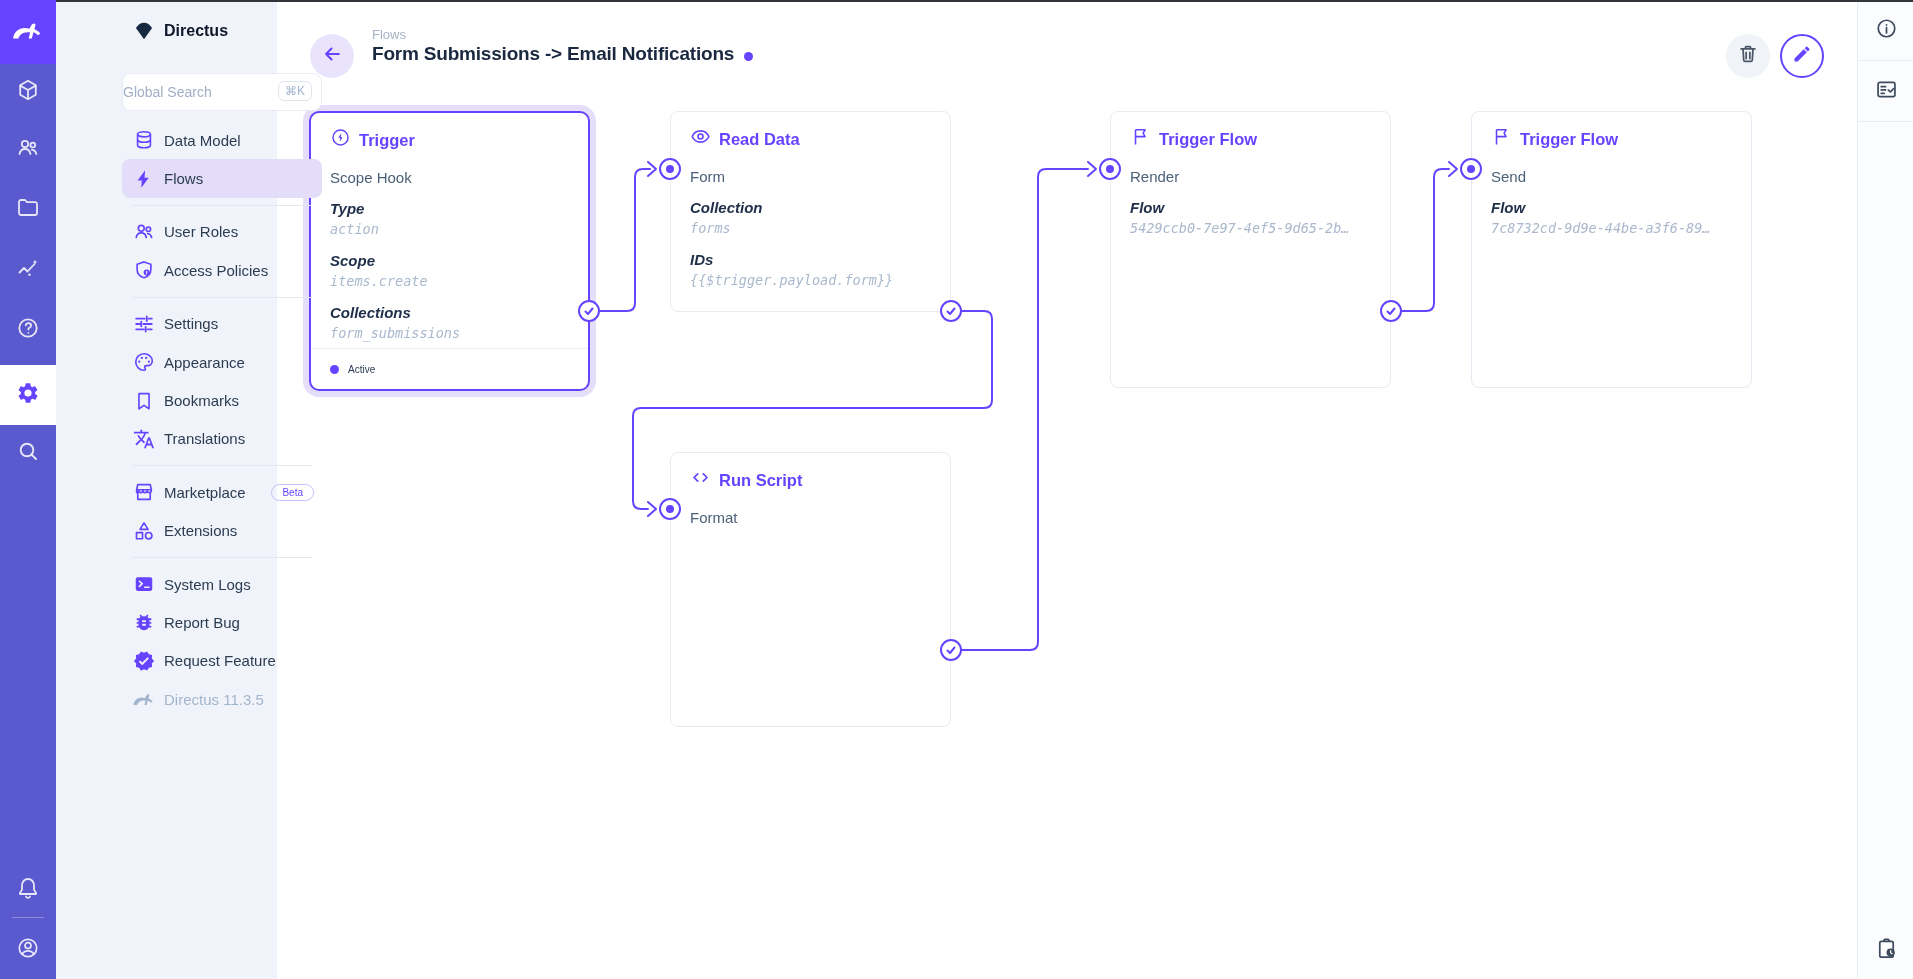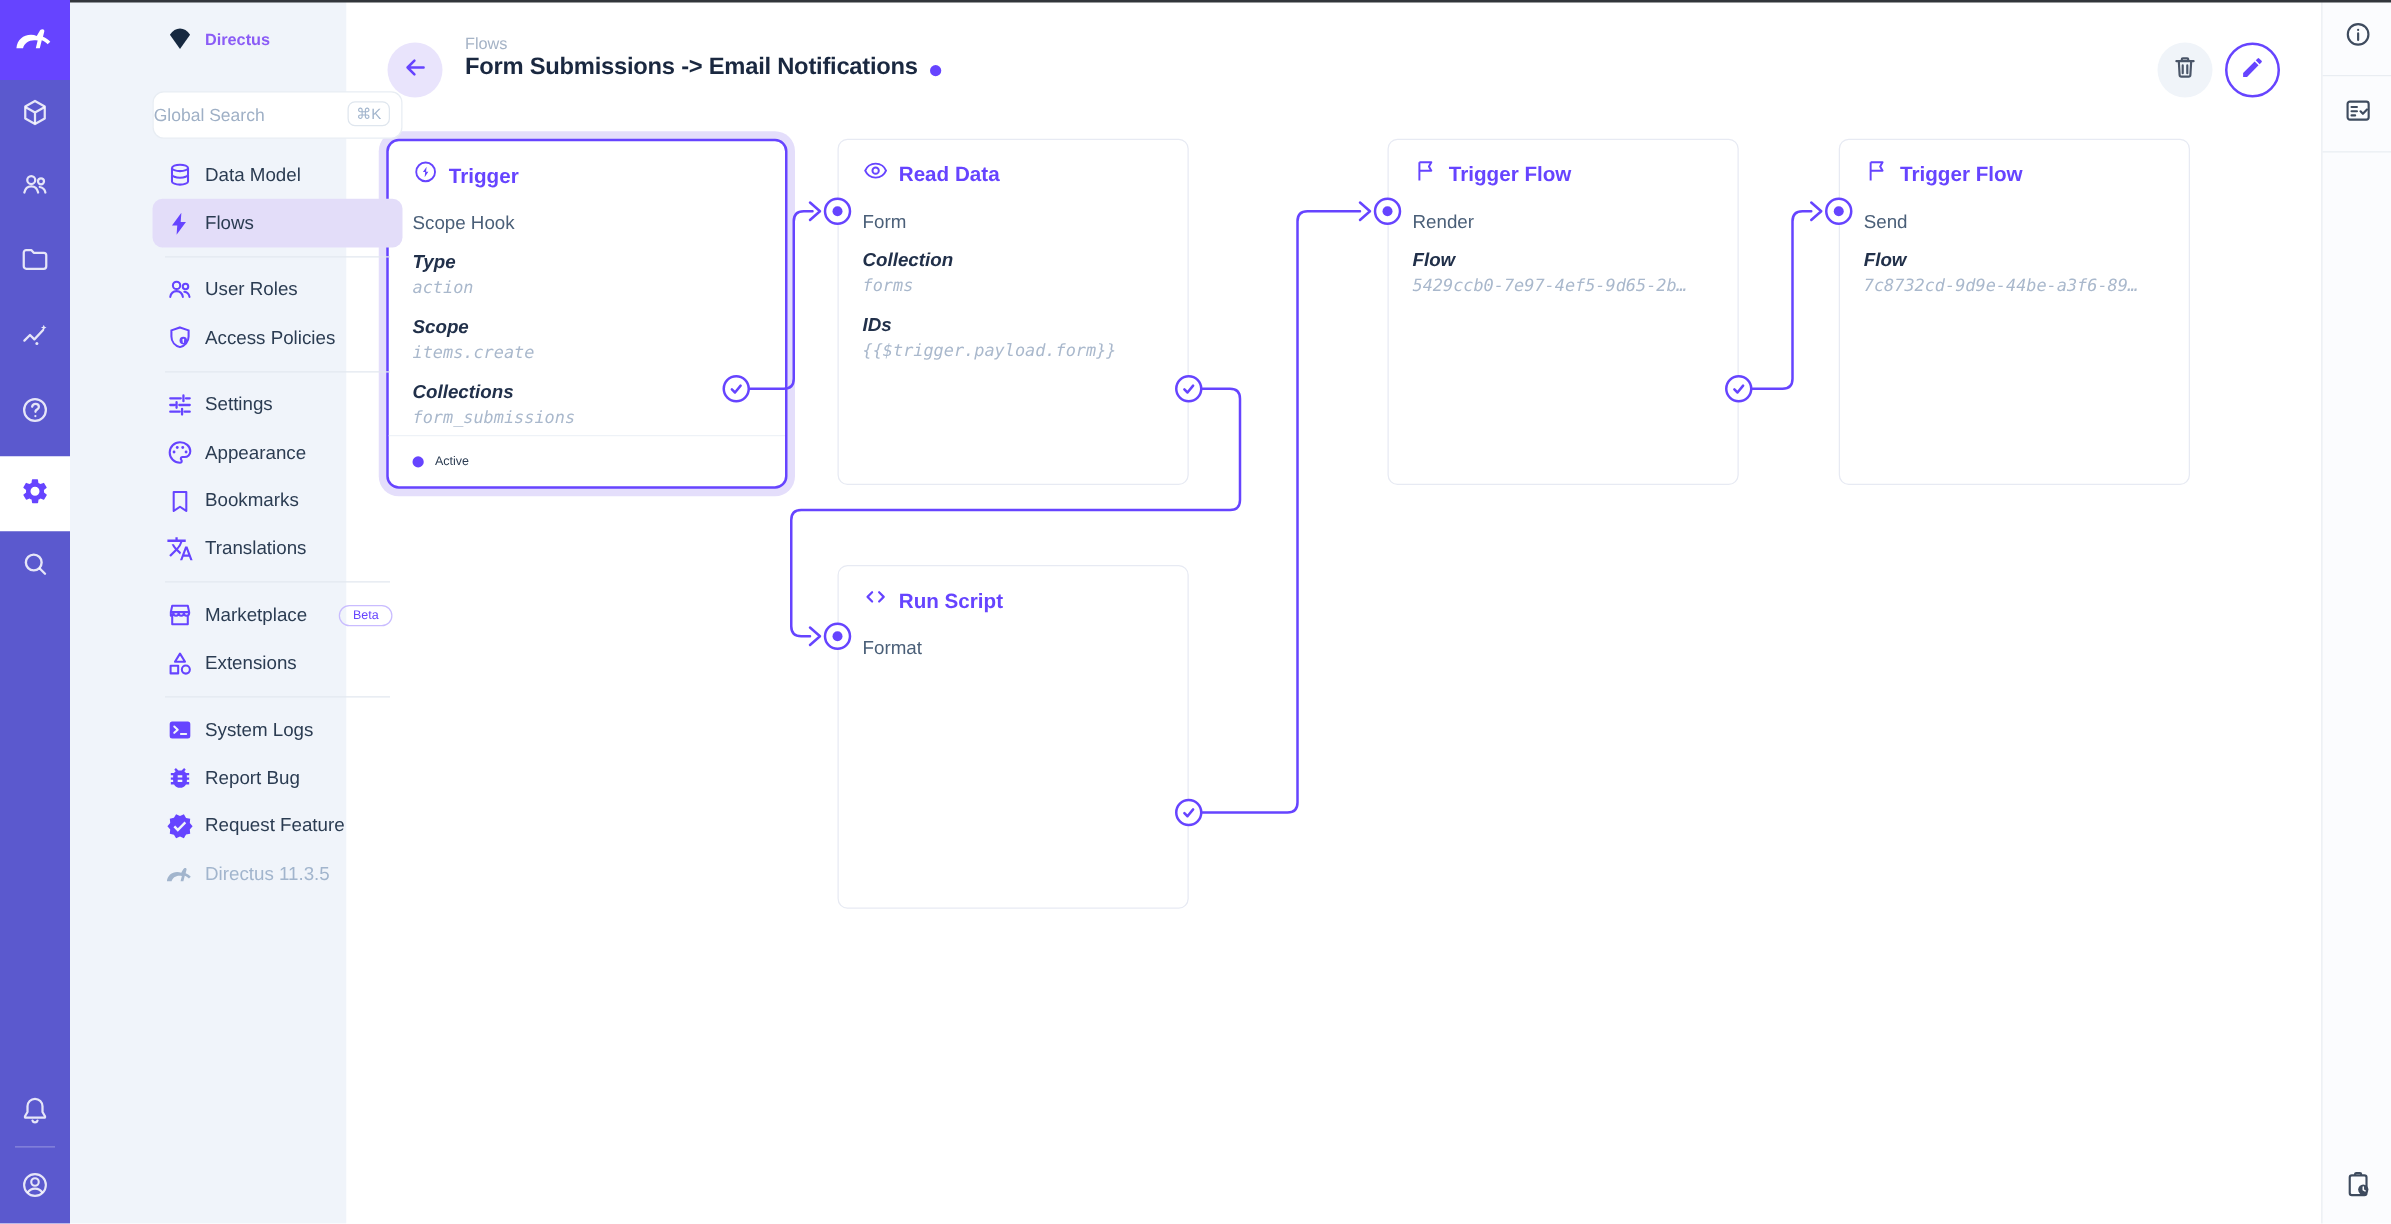--- a/index.html
+++ b/index.html
@@ -13,21 +13,21 @@
                display:flex;align-items:center;justify-content:center;cursor:pointer;}
   .mod-btn{position:absolute;left:0;width:56px;height:56px;display:flex;align-items:center;justify-content:center;
            color:rgba(255,255,255,.85);cursor:pointer;}
   .mod-btn.active{background:#fff;color:#6644FF;height:60px;}
   .mod-divider{position:absolute;left:12px;width:32px;height:1px;background:rgba(255,255,255,.3);}
 
   
   .sidebar{position:absolute;left:56px;top:0;width:221px;height:979px;background:#F0F4FA;z-index:10;}
   .project-row{position:absolute;left:66px;top:10px;width:200px;height:42px;display:flex;align-items:center;}
   .project-row .p-icon{width:24px;height:24px;margin-left:10px;display:flex;align-items:center;justify-content:center;}
-  .project-row .p-name{margin-left:8px;font-size:13px;font-weight:700;color:#8b5cf6;}
+  .project-row .p-name{margin-left:8px;font-size:16px;font-weight:700;color:#0f172a;}
   .g-search{position:absolute;left:66px;top:73px;width:200px;height:38px;background:#fff;border:1px solid #E8EDF3;
             border-radius:9px;box-sizing:border-box;display:flex;align-items:center;justify-content:flex-start;cursor:text;}
   .g-search .ph{font-size:14px;color:#9FB0C6;}
   .g-search .kbd{position:absolute;right:9px;top:7px;font-size:12px;color:#A2B5CD;border:1px solid #DFE6EE;
                  border-radius:6px;padding:2px 6px;background:#fff;}
   .nav{position:absolute;left:66px;top:121px;width:200px;}
   .nav-item{height:38.4px;display:flex;align-items:center;border-radius:8px;cursor:pointer;}
   .nav-item.active{background:#E3DDF9;}
   .nav-icon{width:24px;height:24px;margin-left:10px;flex:none;color:#6644FF;display:flex;align-items:center;justify-content:center;}
   .nav-label{margin-left:8px;font-size:15px;font-weight:500;color:#2B3C52;white-space:nowrap;}
@@ -352,21 +352,21 @@
       <path d="M648 162 L656 169 L648 176"></path>
       <path d="M962 311 H984 Q992 311 992 319 V400 Q992 408 984 408 H641 Q633 408 633 416 V501 Q633 509 641 509 H648"></path>
       <path d="M648 502 L656 509 L648 516"></path>
       <path d="M962 650 H1030 Q1038 650 1038 642 V177 Q1038 169 1046 169 H1088"></path>
       <path d="M1088 162 L1096 169 L1088 176"></path>
       <path d="M1402 311 H1426 Q1434 311 1434 303 V177 Q1434 169 1442 169 H1449"></path>
       <path d="M1449 162 L1457 169 L1449 176"></path>
     </g>
   </svg>
 
-  <div class="panel is-trigger" style="left:309px;top:111px;width:321px;height:280px;">
+  <div class="panel is-trigger" style="left:309px;top:111px;width:281px;height:280px;">
     <div class="panel-title">
       <span><svg width="21" height="21" viewBox="0 0 24 24" fill="none" stroke="currentColor" stroke-width="1.7">
             <circle cx="12" cy="12" r="8.6"></circle>
             <path d="M12.9 7.2l-3.4 5h2.1l-.5 4.6 3.4-5h-2.1z" fill="currentColor" stroke="none"></path>
           </svg></span>
       <span>Trigger</span>
     </div>
     <div class="panel-name">Scope Hook</div>
     <div class="field">
       <div class="field-label">Type</div>
@@ -379,21 +379,21 @@
     <div class="field">
       <div class="field-label">Collections</div>
       <div class="field-value">form_submissions</div>
     </div>
     <div class="panel-footer">
       <span class="status-dot"></span>
       <span class="status-label">Active</span>
     </div>
   </div>
 
-  <div class="panel" style="left:670px;top:111px;width:281px;height:277px;">
+  <div class="panel" style="left:670px;top:111px;width:281px;height:201px;">
     <div class="panel-title">
       <span><svg width="21" height="21" viewBox="0 0 24 24" fill="none" stroke="currentColor" stroke-width="1.8">
             <path d="M12 5.6c-4.7 0-8.2 3.3-9.5 6.4 1.3 3.1 4.8 6.4 9.5 6.4s8.2-3.3 9.5-6.4c-1.3-3.1-4.8-6.4-9.5-6.4z"></path>
             <circle cx="12" cy="12" r="2.9"></circle>
           </svg></span>
       <span>Read Data</span>
     </div>
     <div class="panel-name">Form</div>
     <div class="field">
       <div class="field-label">Collection</div>

